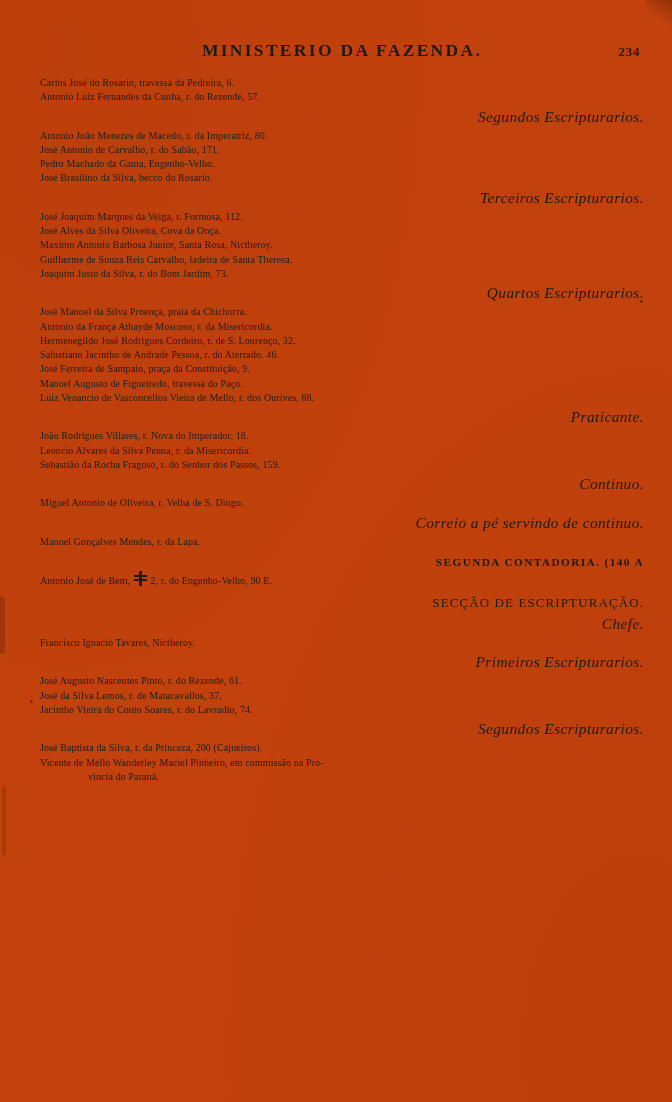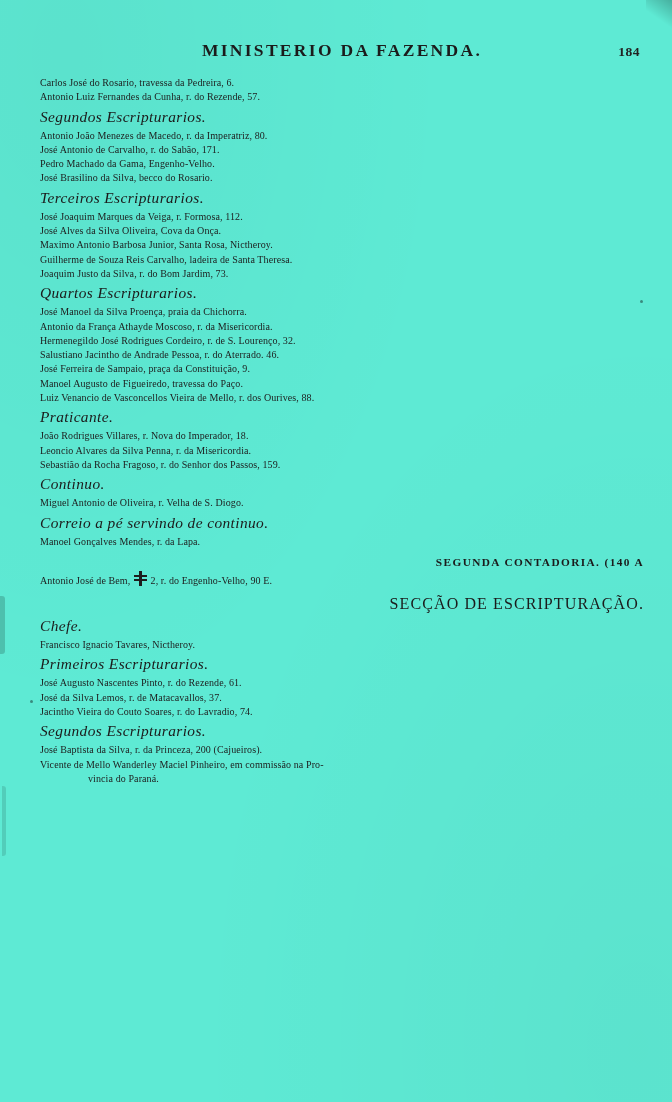--- a/index.html
+++ b/index.html
@@ -12,21 +12,21 @@
     height: 1102px;
     position: relative;
     overflow: hidden;
     font-family: "Liberation Serif", serif;
     color: #1a1a1a;
   }
   .page {
     position: relative;
     width: 672px;
     height: 1102px;
-    background: #5eead4;
+    background: #c2410c;
     padding: 0;
     box-sizing: border-box;
   }
   
   .page::before {
     content: "";
     position: absolute;
     inset: 0;
     background:
       radial-gradient(ellipse at 10% 5%, rgba(0,0,0,0.035), rgba(0,0,0,0) 45%),
@@ -65,39 +65,39 @@
     margin: 0 0 1px 0;
     white-space: pre-wrap;
     color: #1d1d1d;
     letter-spacing: 0.1px;
   }
   .entry.indented {
     padding-left: 48px;
     text-indent: 0;
   }
   .section-head {
-    text-align: left;
+    text-align: right;
     font-style: italic;
     font-size: 15.4px;
     margin: 4px 0 3px 0;
     letter-spacing: 0.4px;
     color: #1b1b1b;
   }
   .smallcaps-head {
     text-align: right;
     font-size: 11.3px;
     letter-spacing: 1.4px;
     text-transform: uppercase;
     margin: 8px 0 3px 0;
     color: #1b1b1b;
     font-weight: bold;
   }
   .smallcaps-head.plain {
     font-weight: normal;
-    font-size: 16px;
+    font-size: 13px;
     letter-spacing: 1.1px;
   }
   .block {
     margin-bottom: 1px;
   }
   .cross-glyph {
     display: inline-block;
     position: relative;
     width: 13px;
     height: 15px;
@@ -151,21 +151,21 @@
 <div class="page">
   <div class="corner-fold"></div>
   <div class="edge-mark m1"></div>
   <div class="edge-mark m2"></div>
   <div class="dot" style="left:640px; top:300px;"></div>
   <div class="dot" style="left:30px; top:700px;"></div>
 
   <div class="content">
     <div class="header-row">
       <div class="running-head">MINISTERIO DA FAZENDA.</div>
-      <div class="folio">184</div>
+      <div class="folio">234</div>
     </div>
     <div id="body-blocks">
         <div class="block">
           <p class="entry">Carlos José do Rosario, travessa da Pedreira, 6.</p>
           <p class="entry">Antonio Luiz Fernandes da Cunha, r. do Rezende, 57.</p>
         </div>
         <div class="section-head">Segundos Escripturarios.</div>
         <div class="block">
           <p class="entry">Antonio João Menezes de Macedo, r. da Imperatriz, 80.</p>
           <p class="entry">José Antonio de Carvalho, r. do Sabão, 171.</p>

